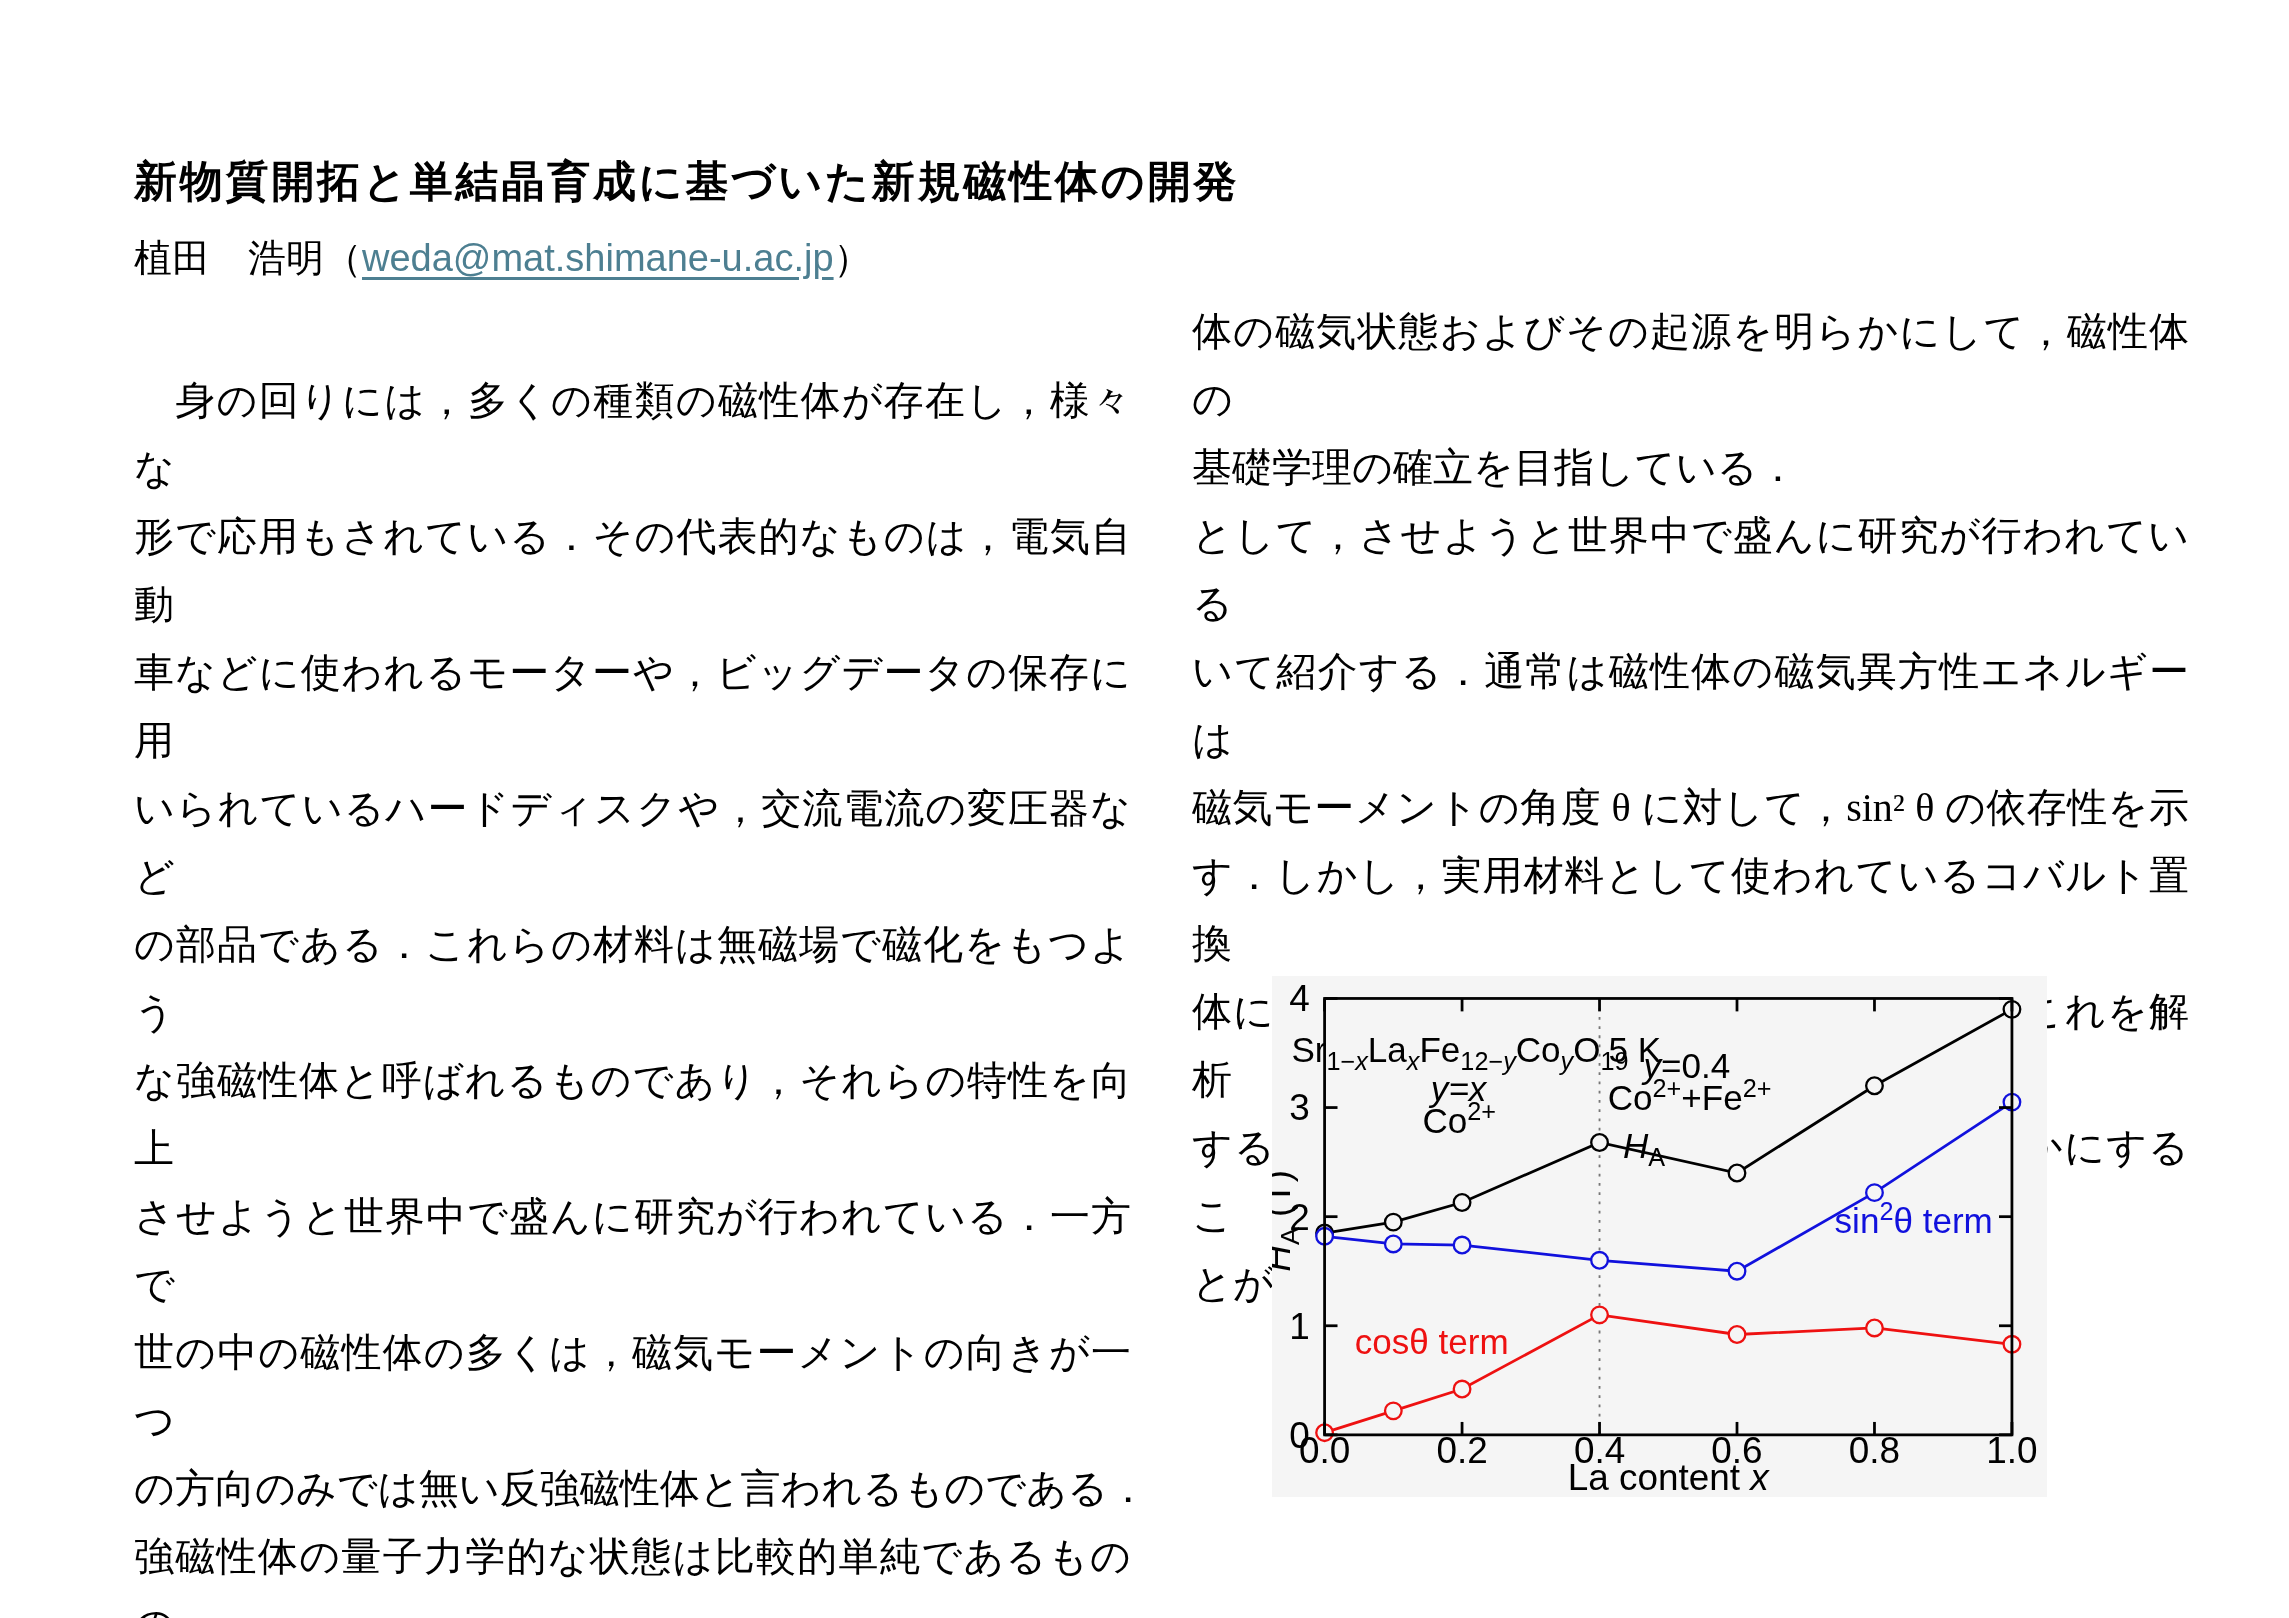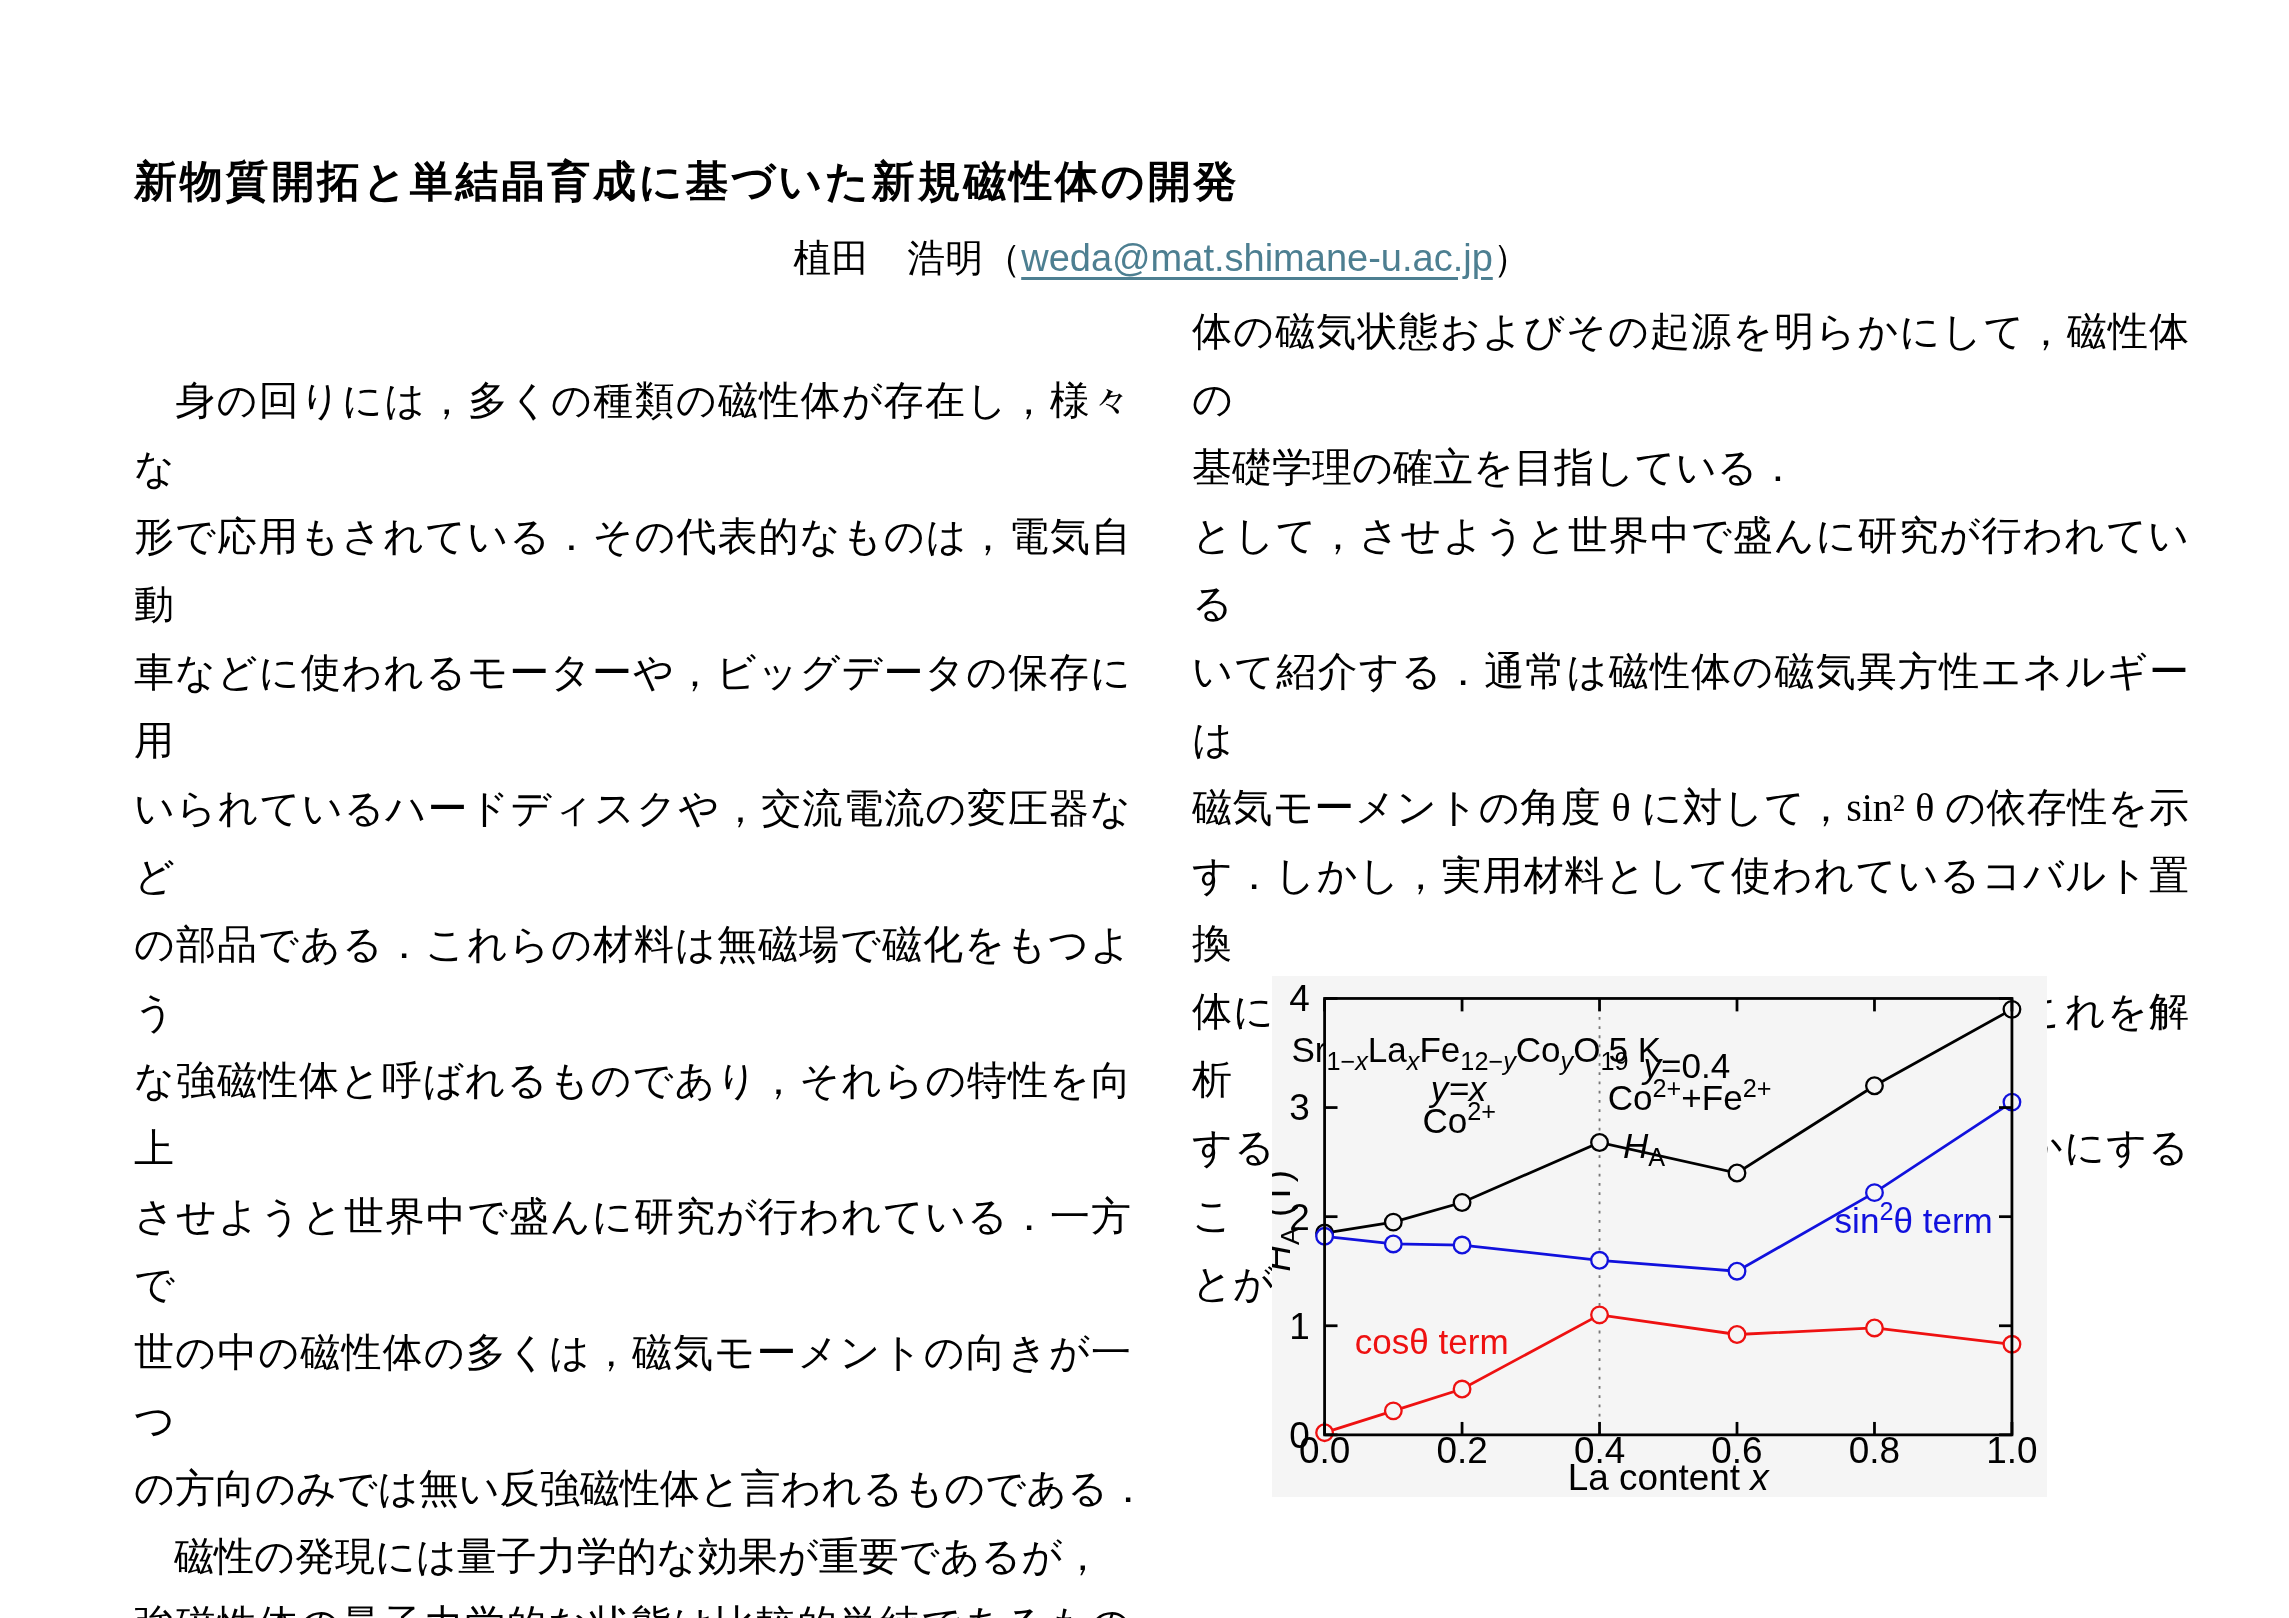--- a/index.html
+++ b/index.html
@@ -3,21 +3,21 @@
 <meta charset="utf-8">
 <style>
   html,body{margin:0;padding:0;background:#ffffff;}
   body{width:2290px;height:1619px;position:relative;overflow:hidden;
        font-family:"Liberation Serif","DejaVu Serif",serif;color:#000;}
   .page{position:absolute;inset:0;}
   .doc-title{position:absolute;left:134px;top:155px;width:2056px;
        font-family:"Liberation Sans","DejaVu Sans",sans-serif;
        font-size:43px;font-weight:600;letter-spacing:2.8px;line-height:52px;}
   .author-line{position:absolute;left:134px;top:234px;width:2056px;
-       text-align:center;font-family:"Liberation Sans","DejaVu Sans",sans-serif;
+       text-align:left;font-family:"Liberation Sans","DejaVu Sans",sans-serif;
        font-size:38px;font-weight:400;line-height:48px;}
   .email-link{text-decoration:underline;text-underline-offset:5.5px;cursor:pointer;}
   .col{position:absolute;width:997px;font-size:40px;line-height:68px;}
   .col-left{left:134px;top:367px;}
   .col-right{left:1192px;top:298px;}
   .line{white-space:nowrap;}
   .line.j{white-space:normal;text-align:justify;text-align-last:justify;}
   .figure{position:absolute;left:1272px;top:976px;width:775px;height:521px;
        background:#f5f5f5;}
   .figure svg{display:block;}
@@ -35,21 +35,20 @@
   <div class="col col-left">
       <div class="line j">　身の回りには，多くの種類の磁性体が存在し，様々な</div>
       <div class="line j">形で応用もされている．その代表的なものは，電気自動</div>
       <div class="line j">車などに使われるモーターや，ビッグデータの保存に用</div>
       <div class="line j">いられているハードディスクや，交流電流の変圧器など</div>
       <div class="line j">の部品である．これらの材料は無磁場で磁化をもつよう</div>
       <div class="line j">な強磁性体と呼ばれるものであり，それらの特性を向上</div>
       <div class="line j">させようと世界中で盛んに研究が行われている．一方で</div>
       <div class="line j">世の中の磁性体の多くは，磁気モーメントの向きが一つ</div>
       <div class="line">の方向のみでは無い反強磁性体と言われるものである．</div>
-      <div class="line">　磁性の発現には量子力学的な効果が重要であるが，</div>
       <div class="line j">強磁性体の量子力学的な状態は比較的単純であるものの</div>
     </div>
   <div class="col col-right">
       <div class="line j">体の磁気状態およびその起源を明らかにして，磁性体の</div>
       <div class="line">基礎学理の確立を目指している．</div>
       <div class="line j">として，させようと世界中で盛んに研究が行われている</div>
       <div class="line j">いて紹介する．通常は磁性体の磁気異方性エネルギーは</div>
       <div class="line j">磁気モーメントの角度 θ に対して，sin² θ の依存性を示</div>
       <div class="line j">す．しかし，実用材料として使われているコバルト置換</div>
       <div class="line j">体においては，異なった角度依存性を示し，これを解析</div>

